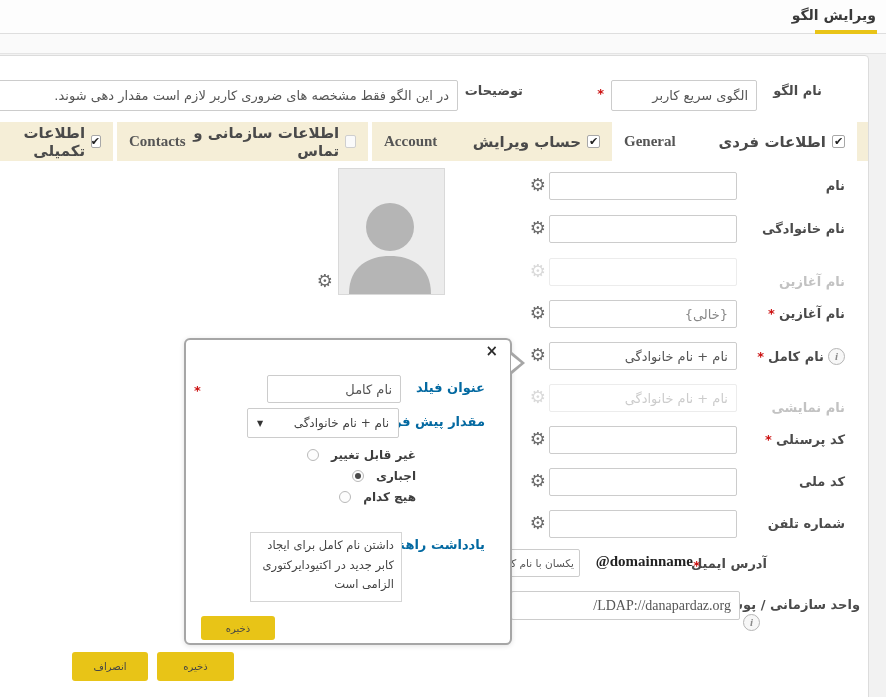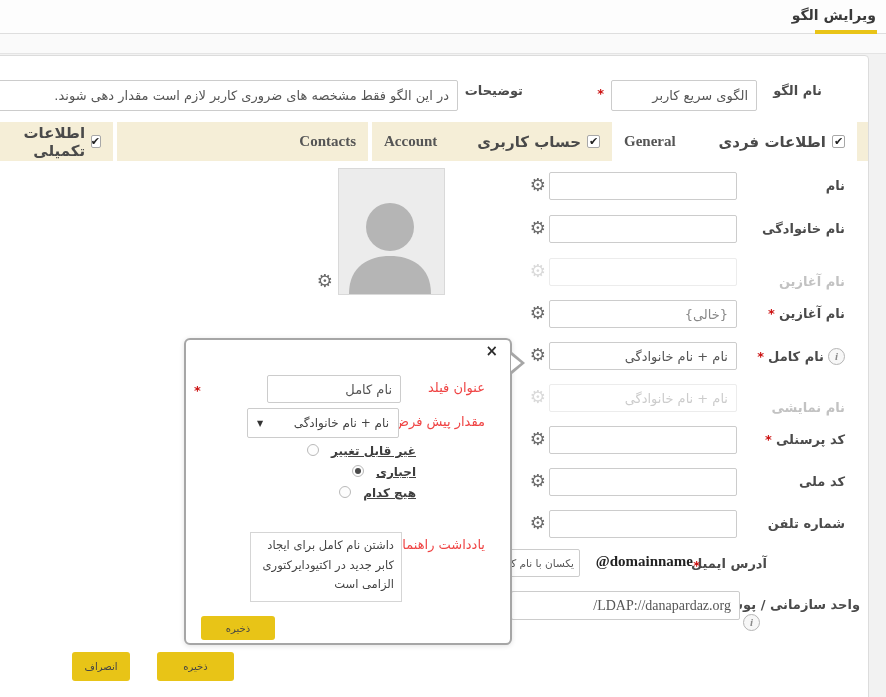--- a/index.html
+++ b/index.html
@@ -65,42 +65,42 @@
   .avatar-gear{position:absolute;right:553px;top:272px;font-size:18px;line-height:18px;color:#6a6a6a;cursor:pointer;}
 
   
   .popup{position:absolute;left:184px;top:338px;width:328px;height:307px;box-sizing:border-box;background:#fff;
          border:2px solid #a6a6a6;border-radius:6px;z-index:20;box-shadow:0 1px 5px rgba(0,0,0,.12);}
   .popup-arrow-outer{position:absolute;right:-15px;top:12px;width:0;height:0;
          border-top:11px solid transparent;border-bottom:11px solid transparent;border-left:13px solid #a6a6a6;}
   .popup-arrow-inner{position:absolute;right:-11px;top:15px;width:0;height:0;
          border-top:8px solid transparent;border-bottom:8px solid transparent;border-left:10px solid #fff;}
   .popup-close{position:absolute;right:12px;top:2px;font-weight:bold;font-size:15px;color:#2b2b2b;cursor:pointer;}
-  .p-label{position:absolute;font-weight:normal;color:#ef4444;font-size:13px;}
+  .p-label{position:absolute;font-weight:bold;color:#0369a1;font-size:13px;}
   .p-star{position:absolute;left:8px;top:43px;}
   .p-input{position:absolute;left:81px;top:35px;width:134px;height:28px;}
   .p-select{position:absolute;left:61px;top:68px;width:152px;height:30px;box-sizing:border-box;border:1px solid #ccc;
             border-radius:2px;background:#fff;display:flex;align-items:center;justify-content:space-between;
             padding:0 9px;cursor:pointer;}
   .p-select .sel-val{font-size:12px;color:#444;}
   .p-select .caret{font-size:8px;color:#333;}
   .p-radios{position:absolute;right:94px;top:104px;display:flex;flex-direction:column;align-items:flex-start;}
-  .p-radio-row{display:flex;gap:12px;height:21px;cursor:pointer;text-decoration:underline;}
+  .p-radio-row{display:flex;align-items:center;gap:12px;height:21px;cursor:pointer;}
   .p-radio-row .rlabel{font-weight:bold;font-size:12px;color:#3e3e3e;}
   .radio{width:12px;height:12px;box-sizing:border-box;border:1px solid #b9b9b9;border-radius:50%;background:#fdfdfd;
          display:flex;align-items:center;justify-content:center;}
   .radio .dot{width:6px;height:6px;border-radius:50%;background:#4a4a4a;display:none;}
   .radio.on .dot{display:block;}
   .p-note{position:absolute;left:64px;top:192px;width:152px;height:70px;box-sizing:border-box;border:1px solid #d5d5d5;
           font-family:"DejaVu Sans",sans-serif;font-size:11.5px;line-height:1.7;color:#444;padding:3px 7px;
           resize:none;text-align:right;direction:rtl;overflow:hidden;}
   .btn{display:flex;align-items:center;justify-content:center;background:#e8c417;border:none;border-radius:3px;
        color:#454545;font-family:"DejaVu Sans",sans-serif;font-size:10px;cursor:pointer;}
   .p-save{position:absolute;left:15px;top:276px;width:74px;height:24px;}
-  .btn-cancel{position:absolute;left:72px;top:652px;width:58px;height:29px;}
+  .btn-cancel{position:absolute;left:72px;top:652px;width:76px;height:29px;}
   .btn-save{position:absolute;left:157px;top:652px;width:77px;height:29px;}
 </style>
 </head>
 <body>
 
 <div class="page">
 
   <div class="topbar"></div>
   <div class="page-title">ویرایش الگو</div>
   <div class="title-underline"></div>
@@ -118,26 +118,30 @@
     <div class="tab active" style="right:11px;width:245px;">
       <span class="tabgrp">
         <span class="cb">✔</span>
         <span class="tab-fa">اطلاعات فردی</span>
       </span>
       <span class="tab-en">General</span>
     </div>
     <div class="tab" style="right:256px;width:240px;">
       <span class="tabgrp">
         <span class="cb">✔</span>
-        <span class="tab-fa">حساب کاربری</span>
+        <span class="tab-fa">حساب ویرایش</span>
       </span>
       <span class="tab-en">Account</span>
     </div>
     <div class="tabsep" style="right:496px;"></div>
     <div class="tab" style="right:500px;width:251px;">
+      <span class="tabgrp">
+        <span class="cb off"></span>
+        <span class="tab-fa">اطلاعات سازمانی و تماس</span>
+      </span>
       <span class="tab-en">Contacts</span>
     </div>
     <div class="tabsep" style="right:751px;"></div>
     <div class="tab" style="right:755px;width:125px;justify-content:flex-start;">
       <span class="tabgrp">
         <span class="cb">✔</span>
         <span class="tab-fa">اطلاعات تکمیلی</span>
       </span>
     </div>
   </div>

